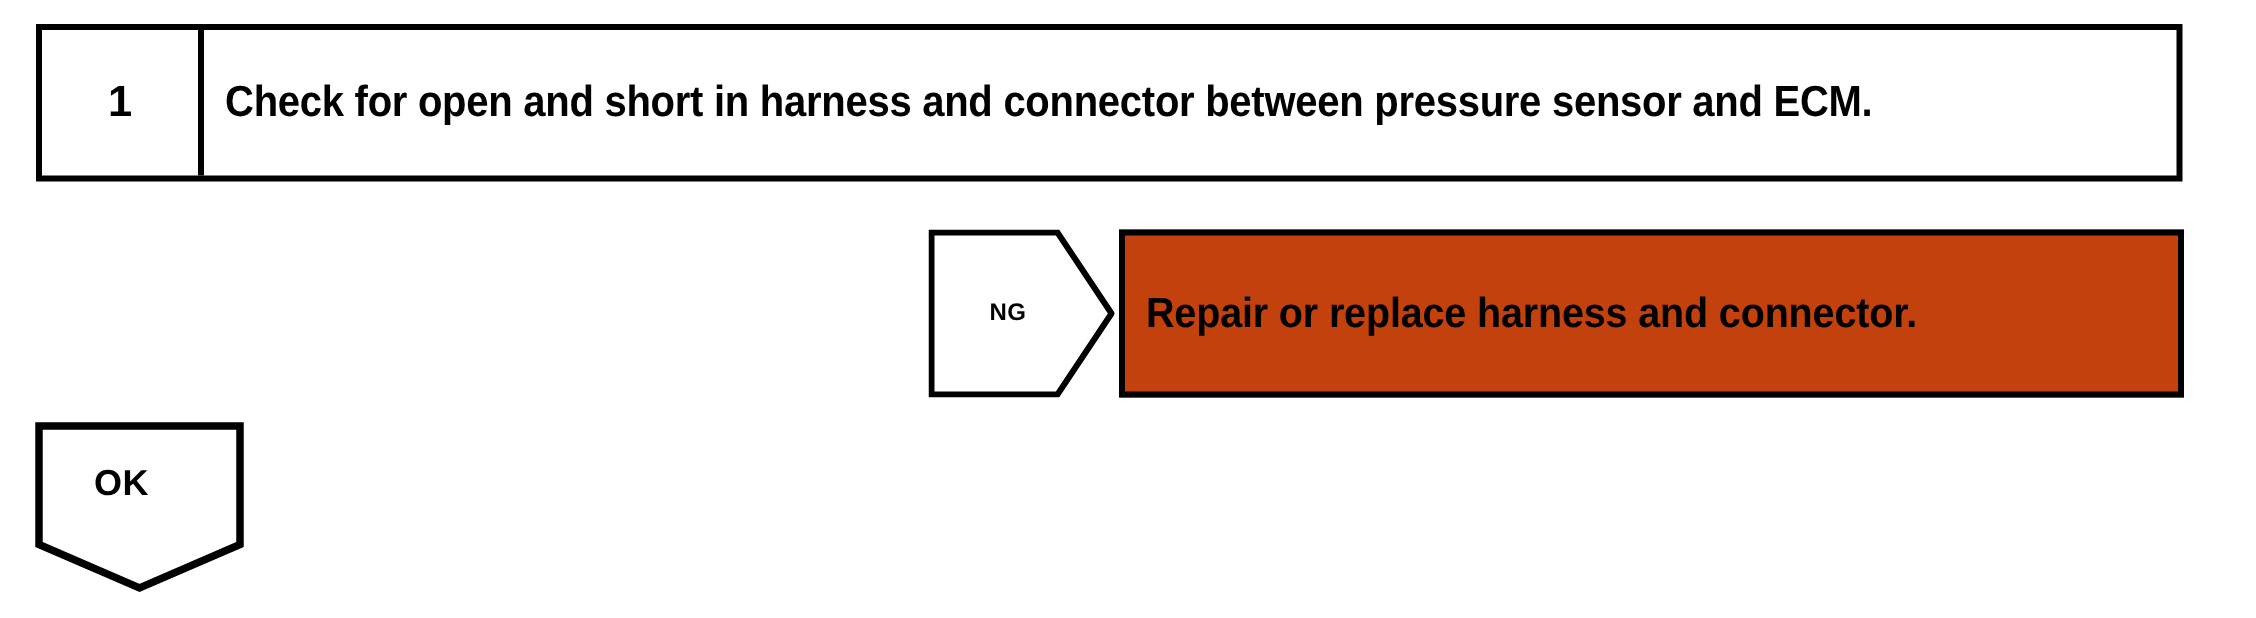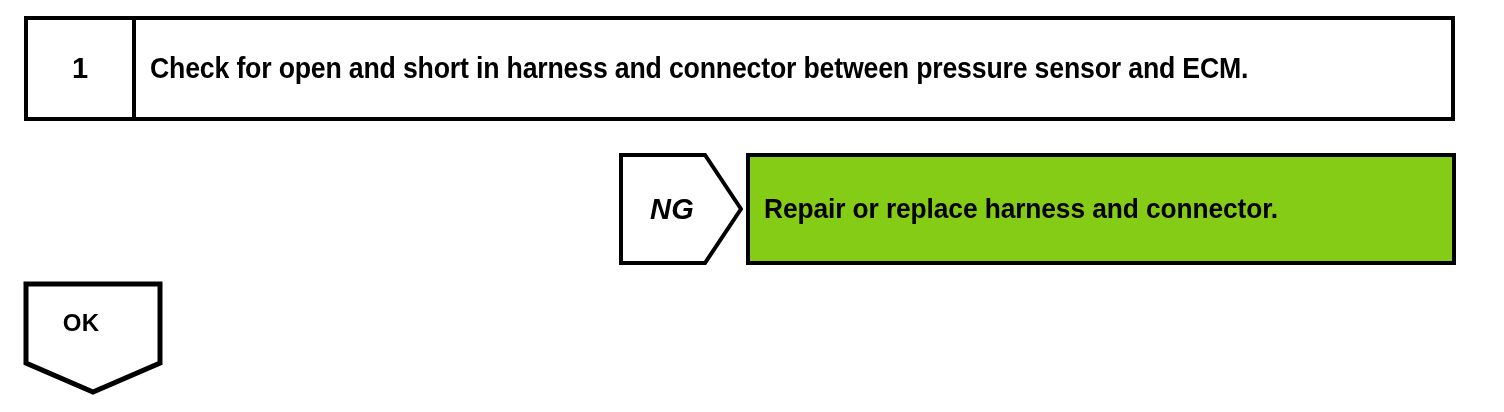--- a/index.html
+++ b/index.html
@@ -95,35 +95,34 @@
   }
   .ng-label {
     position: absolute;
     left: 0;
     top: 0;
     width: 106px;
     height: 112px;
     display: flex;
     align-items: center;
     justify-content: center;
-    font-size: 29px;
+    font-size: 16px;
     font-weight: bold;
     letter-spacing: 0.3px;
-    font-style: italic;
   }
 
   .result-box {
     position: absolute;
     left: 746px;
     top: 153px;
     width: 710px;
     height: 112px;
     box-sizing: border-box;
     border: 4px solid #000000;
-    background: #84cc16;
+    background: #c2410c;
     display: flex;
     align-items: center;
     padding: 0 14px;
   }
   .result-text {
     font-size: 28px;
     font-weight: bold;
     line-height: 1.1;
     letter-spacing: -0.1px;
     transform: scaleX(0.94);

